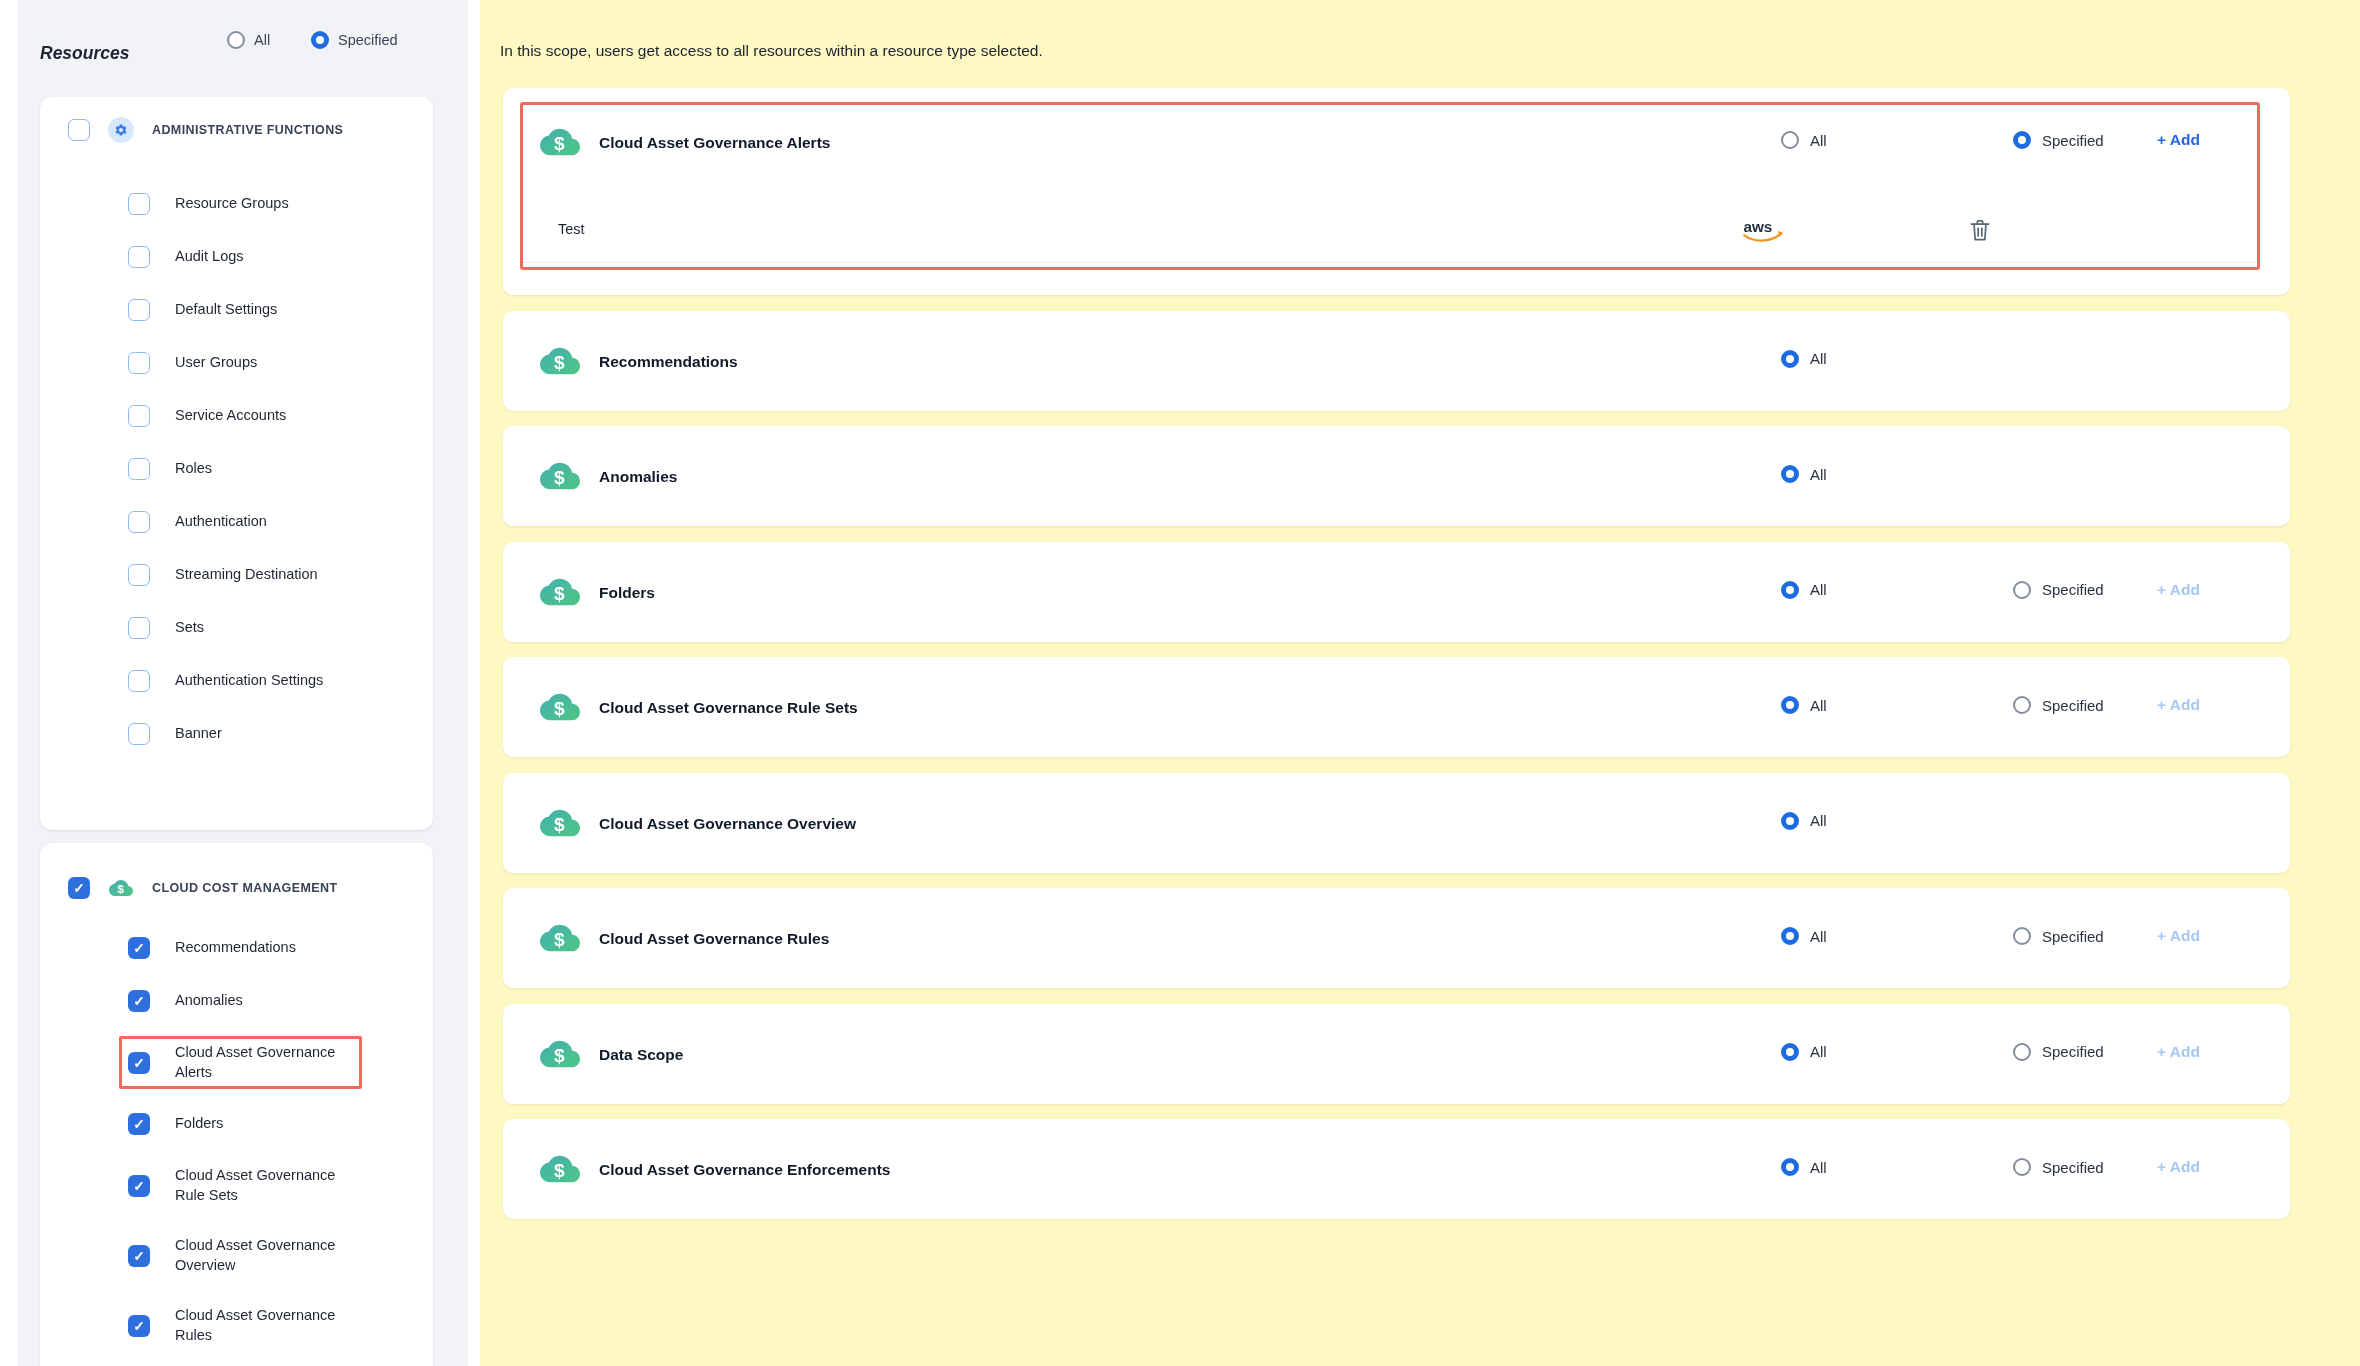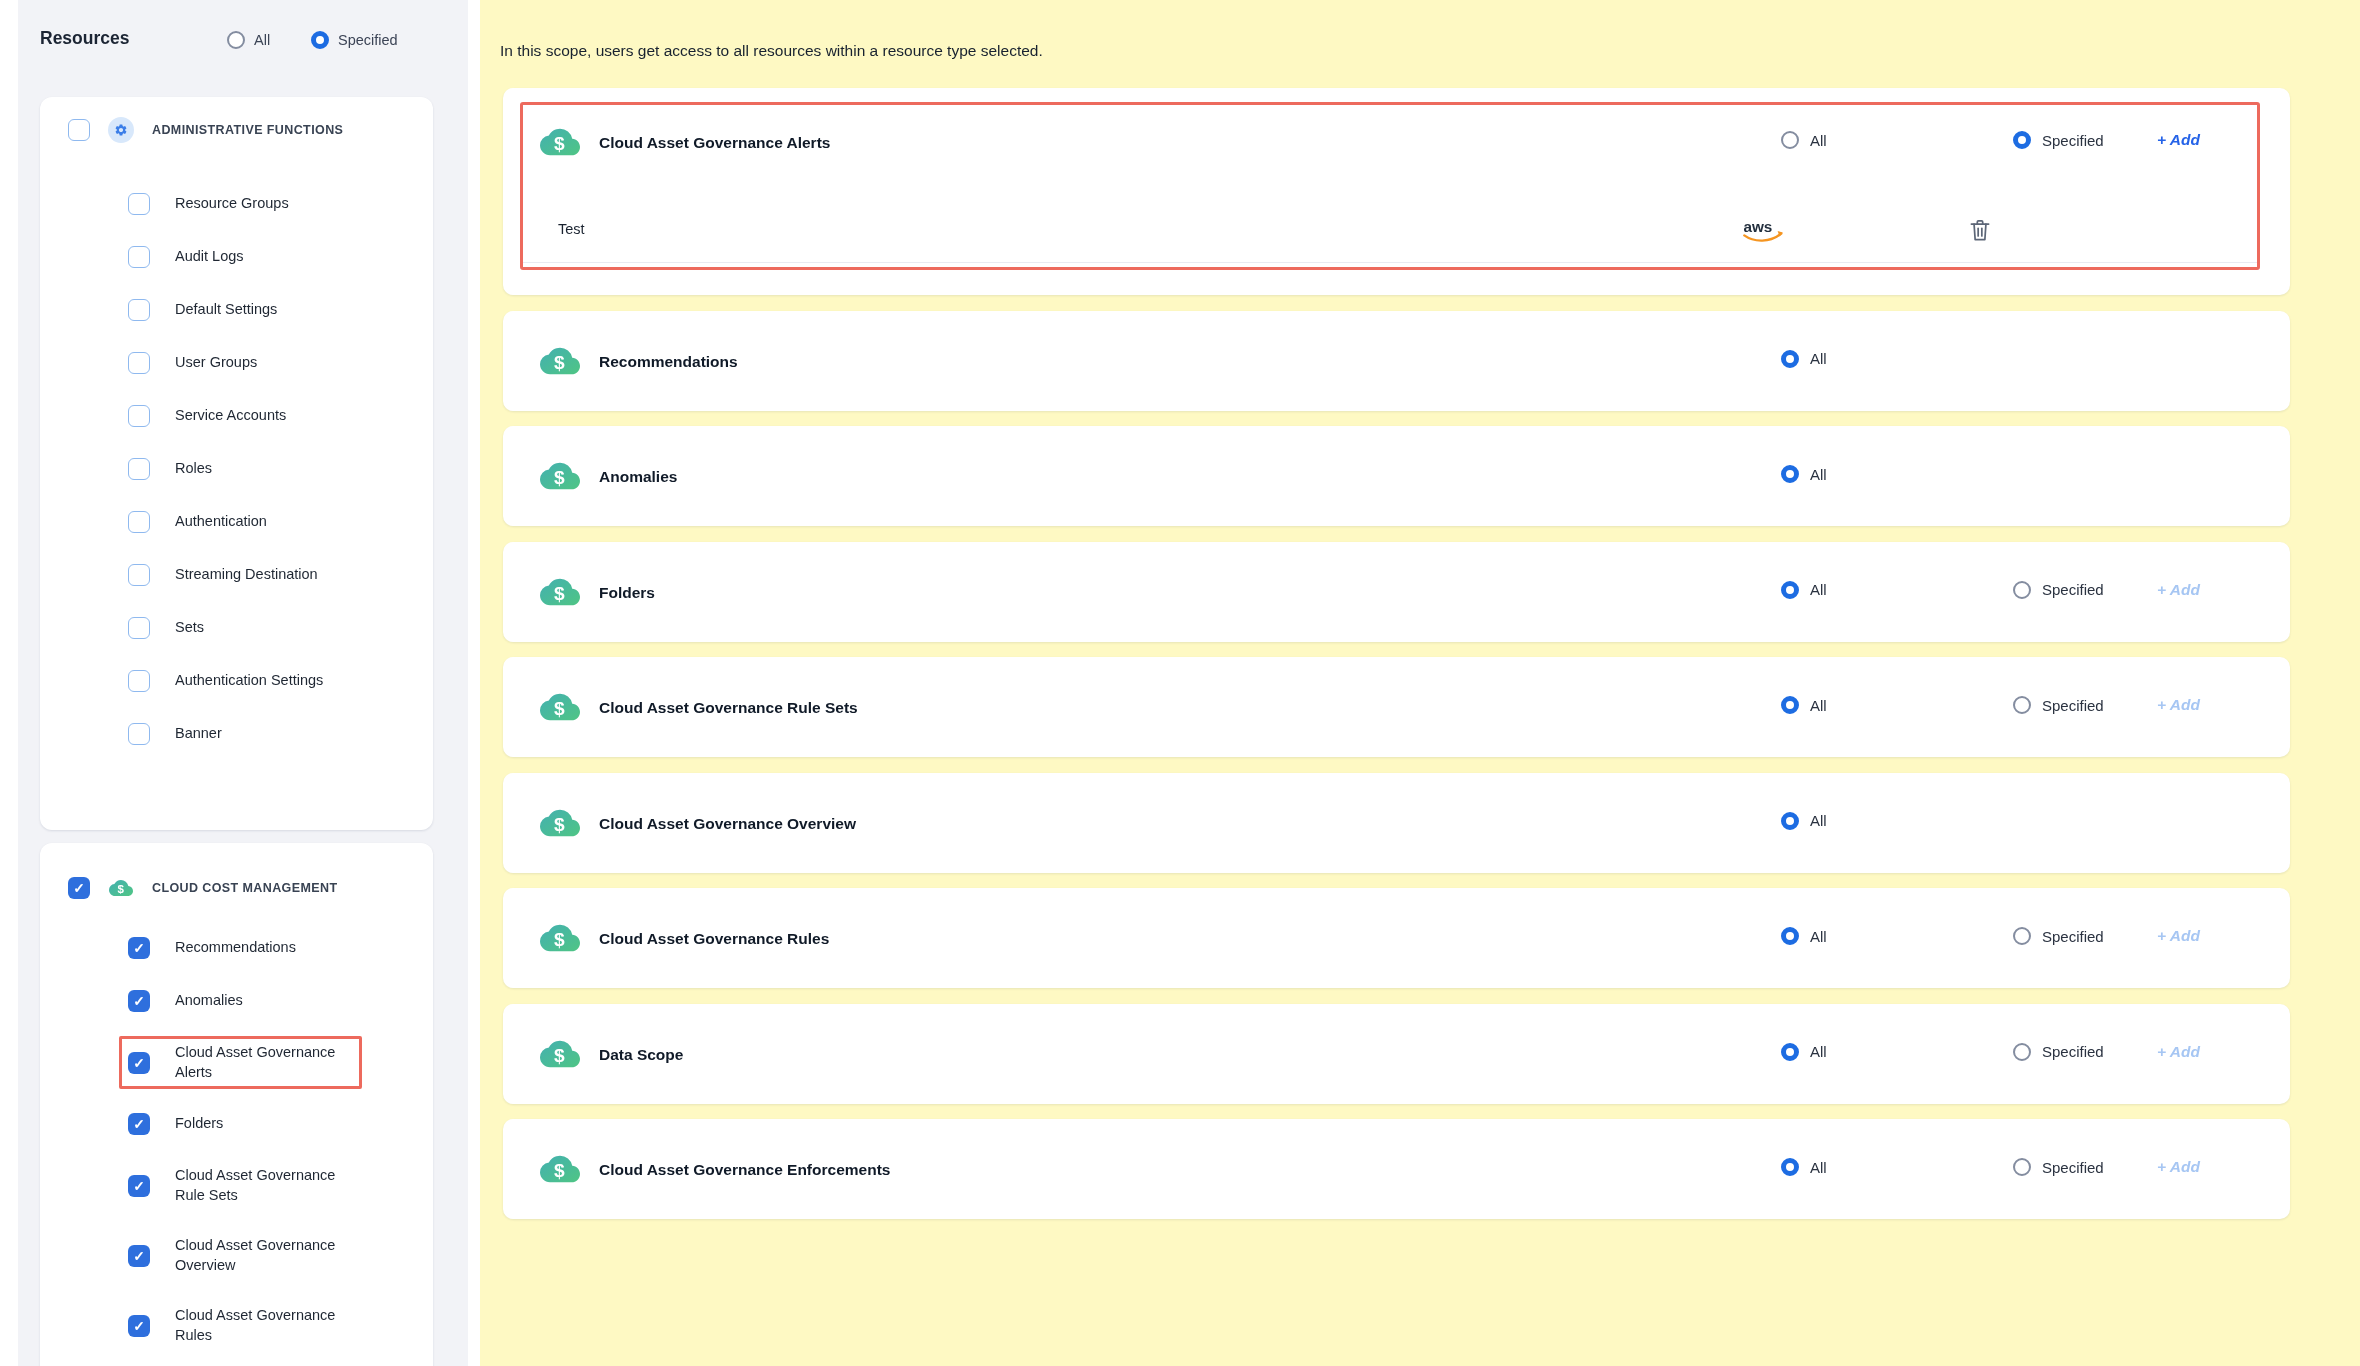--- a/index.html
+++ b/index.html
@@ -6,21 +6,21 @@
   body{
     width:2360px;height:1366px;overflow:hidden;background:#ffffff;
     font-family:"Liberation Sans", sans-serif;color:#1f2733;
     -webkit-font-smoothing:antialiased;
   }
   .viewport{position:relative;width:2360px;height:1366px;}
 
   
   .sidebar{position:absolute;left:18px;top:0;width:450px;height:1366px;background:#f2f3f7;}
   .sb-header{position:absolute;top:26px;left:0;width:100%;height:34px;}
-  .sb-title{position:absolute;left:22px;top:2px;font-size:17.5px;font-weight:700;color:#1c2534;}
+  .sb-title{position:absolute;left:22px;top:17px;font-size:17.5px;font-weight:700;color:#1c2534;font-style:italic;}
   .sb-scope{position:absolute;top:5px;display:flex;align-items:center;gap:9px;font-size:14.5px;color:#3c4456;}
   #sb-scope-all{left:209px;}
   #sb-scope-specified{left:293px;}
 
   .side-card{position:absolute;left:22px;width:393px;background:#ffffff;border-radius:12px;
     box-shadow:0 1px 3px rgba(25,39,80,0.07),0 1px 2px rgba(25,39,80,0.05);box-sizing:border-box;}
   #admin-card{top:97px;height:733px;padding-top:20px;}
   #ccm-card{top:843px;height:630px;padding-top:32px;}
 
   .sec-head{display:flex;align-items:center;gap:18px;padding-left:28px;height:26px;}
@@ -62,21 +62,21 @@
   .res-icon{position:absolute;left:37px;width:40px;height:40px;}
   .card-first .res-icon{top:34px;}
   .card-row .res-icon{top:30px;}
   .res-title{position:absolute;left:96px;font-size:15.5px;font-weight:700;color:#101a28;white-space:nowrap;}
   .card-first .res-title{top:46px;}
   .card-row .res-title{top:42px;}
 
   .opt{position:absolute;display:flex;align-items:center;gap:11px;font-size:15px;color:#2a3240;white-space:nowrap;}
   .opt-all{left:1278px;}
   .opt-spec{left:1510px;}
-  .add-link{position:absolute;left:1654px;font-size:15.5px;font-weight:700;color:#2563e8;white-space:nowrap;cursor:pointer;font-style:italic;}
+  .add-link{position:absolute;left:1654px;font-size:15.5px;font-weight:700;color:#2563e8;white-space:nowrap;cursor:pointer;}
   .add-link.disabled{color:#a6c6f3;}
   .card-first .opt, .card-first .add-link{top:43px;}
   .card-row .opt, .card-row .add-link{top:39px;}
 
   .spec-name{position:absolute;left:55px;top:133px;font-size:14.5px;color:#1a2330;}
   .aws-logo{position:absolute;left:1235px;top:125px;}
   .trash-btn{position:absolute;left:1464px;top:128px;cursor:pointer;}
   .row-divider{position:absolute;left:17px;top:174px;width:1740px;height:1px;background:#e9ebf1;}
 </style>
 </head>

